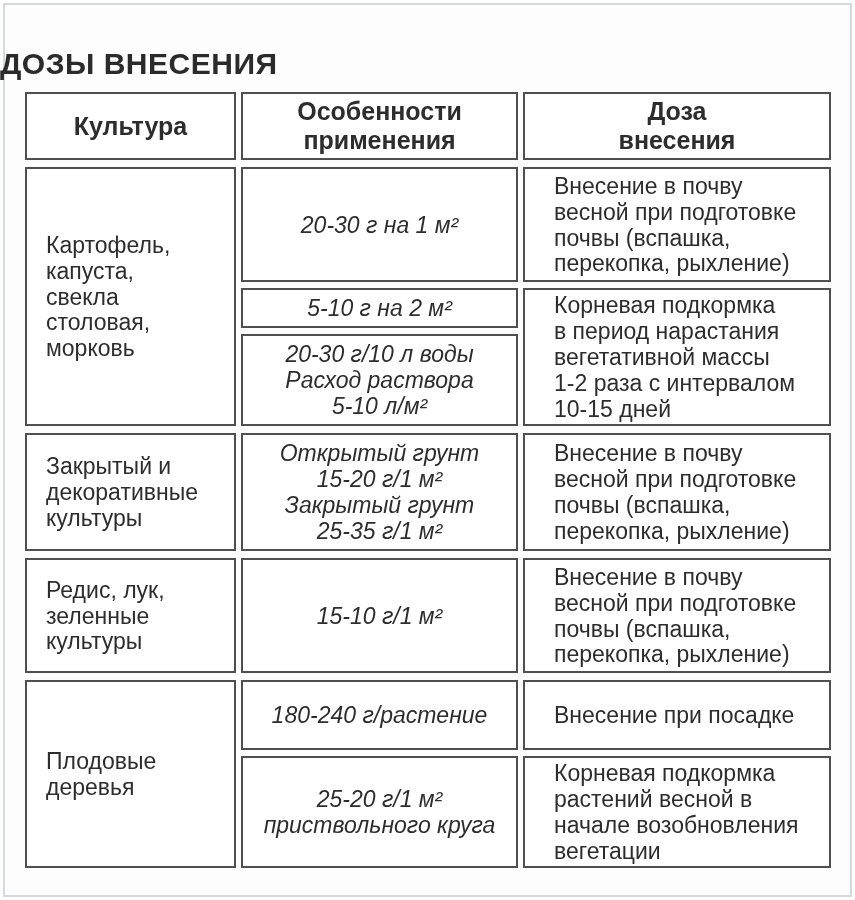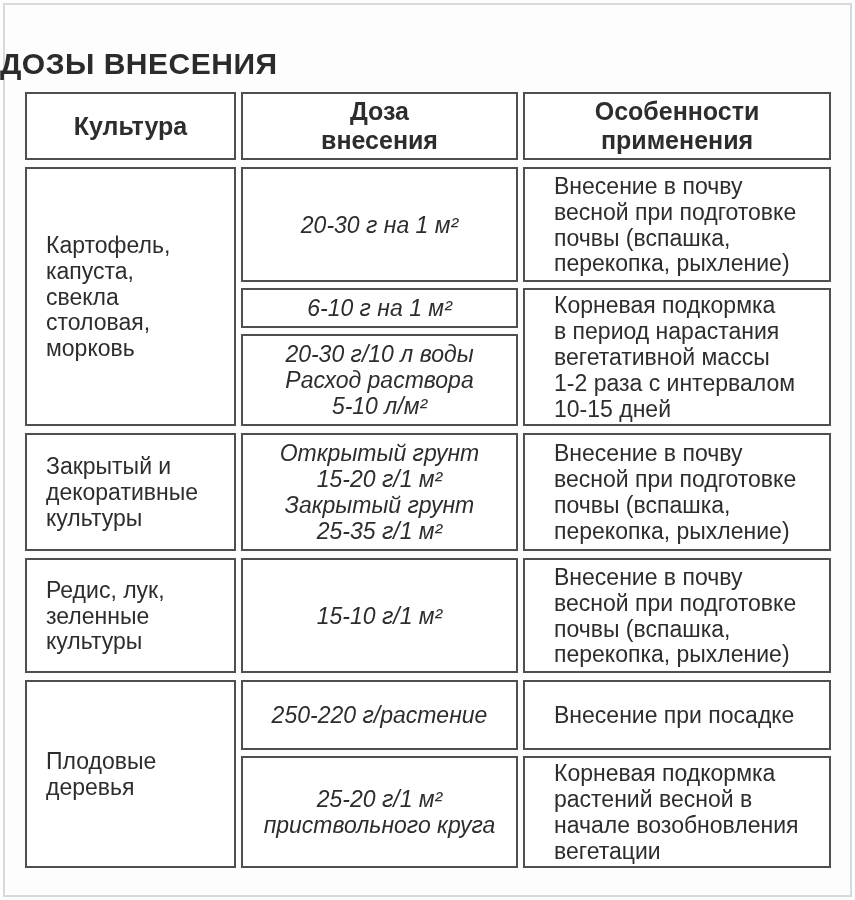--- a/index.html
+++ b/index.html
@@ -91,33 +91,33 @@
 </head>
 <body>
 
 <div class="frame"></div>
 
 <h1 class="title">ДОЗЫ ВНЕСЕНИЯ</h1>
 
 <div class="table">
 
   <div class="cell header">Культура</div>
+  <div class="cell header">Особенности
+применения</div>
   <div class="cell header">Доза
 внесения</div>
-  <div class="cell header">Особенности
-применения</div>
 
   <div class="cell culture">Картофель,
 капуста,
 свекла
 столовая,
 морковь</div>
   <div class="stack">
     <div class="cell dose h115">20-30 г на 1 м²</div>
-    <div class="cell dose h40">6-10 г на 1 м²</div>
+    <div class="cell dose h40">5-10 г на 2 м²</div>
     <div class="cell dose grow">20-30 г/10 л воды
 Расход раствора
 5-10 л/м²</div>
   </div>
   <div class="stack">
     <div class="cell notes h115">Внесение в почву
 весной при подготовке
 почвы (вспашка,
 перекопка, рыхление)</div>
     <div class="cell notes grow">Корневая подкормка
@@ -144,21 +144,21 @@
 культуры</div>
   <div class="cell dose">15-10 г/1 м²</div>
   <div class="cell notes">Внесение в почву
 весной при подготовке
 почвы (вспашка,
 перекопка, рыхление)</div>
 
   <div class="cell culture">Плодовые
 деревья</div>
   <div class="stack">
-    <div class="cell dose h70">250-220 г/растение</div>
+    <div class="cell dose h70">180-240 г/растение</div>
     <div class="cell dose grow">25-20 г/1 м²
 приствольного круга</div>
   </div>
   <div class="stack">
     <div class="cell notes h70">Внесение при посадке</div>
     <div class="cell notes grow">Корневая подкормка
 растений весной в
 начале возобновления
 вегетации</div>
   </div>

